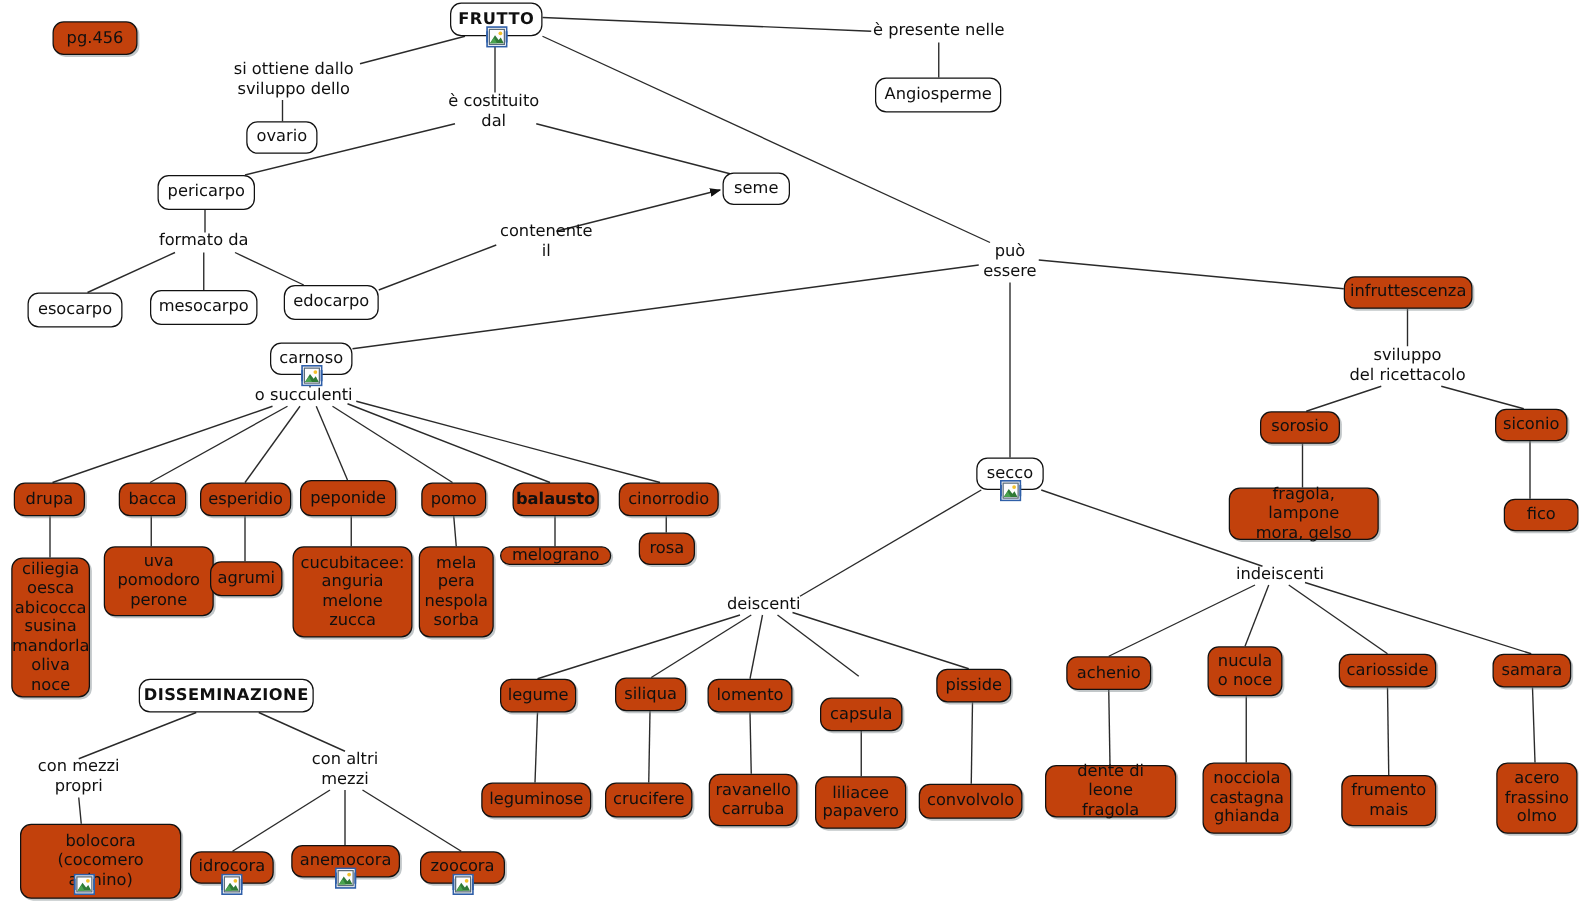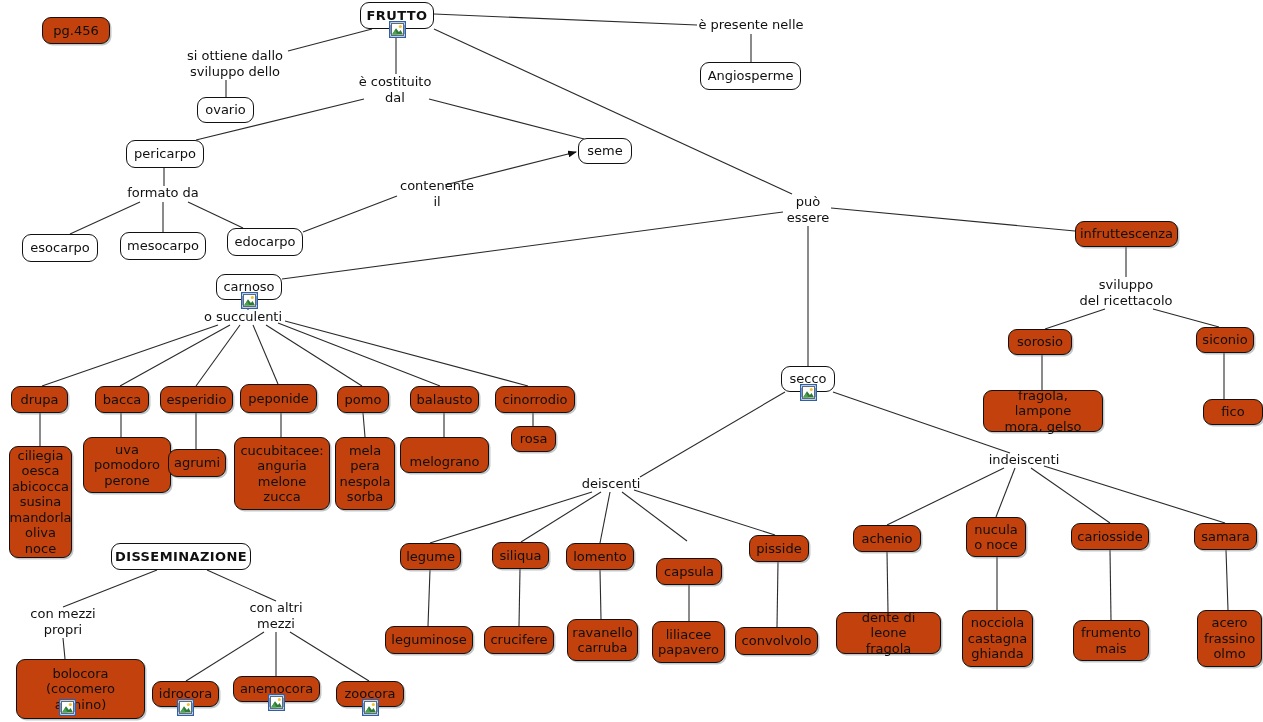--- a/index.html
+++ b/index.html
@@ -192,21 +192,21 @@
           <polygon points="3,13.5 6.2,9.2 8.6,13.5" fill="#4aa34f"></polygon>
           <line x1="0.5" y1="4" x2="0.5" y2="13" stroke="#2f5fa8" stroke-width="2"></line>
           <line x1="16.5" y1="4" x2="16.5" y2="13" stroke="#2f5fa8" stroke-width="2"></line>
         </svg>
       </span>
       <div class="node tinted" style="left: 11px; top: 386px; width: 57px; height: 27px; align-items: center;"><span>drupa</span></div>
       <div class="node tinted" style="left: 95px; top: 386px; width: 54px; height: 27px;"><span>bacca</span></div>
       <div class="node tinted" style="left: 160px; top: 386px; width: 73px; height: 27px;"><span>esperidio</span></div>
       <div class="node tinted" style="left: 240px; top: 384px; width: 77px; height: 29px;"><span>peponide</span></div>
       <div class="node tinted" style="left: 337px; top: 386px; width: 52px; height: 27px;"><span>pomo</span></div>
-      <div class="node tinted" style="left: 410px; top: 386px; width: 69px; height: 27px;"><span>balausto</span></div>
+      <div class="node tinted" style="left: 410px; top: 386px; width: 69px; height: 27px; font-weight: bold;"><span>balausto</span></div>
       <div class="node tinted" style="left: 495px; top: 386px; width: 80px; height: 27px;"><span>cinorrodio</span></div>
       <div class="node tinted" style="left: 983px; top: 390px; width: 120px; height: 42px;"><span>fragola, lampone
 mora, gelso</span></div>
       <div class="node tinted" style="left: 1203px; top: 399px; width: 60px; height: 26px;"><span>fico</span></div>
       <div class="node tinted" style="left: 9px; top: 446px; width: 63px; height: 112px;"><span>ciliegia
 oesca
 abicocca
 susina
 mandorla
 oliva
@@ -216,21 +216,21 @@
 perone</span></div>
       <div class="node tinted" style="left: 168px; top: 449px; width: 58px; height: 28px;"><span>agrumi</span></div>
       <div class="node tinted" style="left: 234px; top: 437px; width: 96px; height: 73px;"><span>cucubitacee:
 anguria
 melone
 zucca</span></div>
       <div class="node tinted" style="left: 335px; top: 437px; width: 60px; height: 73px;"><span>mela
 pera
 nespola
 sorba</span></div>
-      <div class="node tinted" style="left: 400px; top: 437px; width: 89px; height: 36px; justify-content: flex-end;"><span>melograno</span></div>
+      <div class="node tinted" style="left: 400px; top: 437px; width: 89px; height: 15px;"><span>melograno</span></div>
       <div class="node tinted" style="left: 511px; top: 426px; width: 45px; height: 26px;"><span>rosa</span></div>
       <div class="node tinted" style="left: 853px; top: 525px; width: 68px; height: 27px;"><span>achenio</span></div>
       <div class="node tinted" style="left: 966px; top: 517px; width: 60px; height: 40px;"><span>nucula
 o noce</span></div>
       <div class="node tinted" style="left: 1071px; top: 523px; width: 78px; height: 27px;"><span>cariosside</span></div>
       <div class="node tinted" style="left: 1194px; top: 523px; width: 63px; height: 27px;"><span>samara</span></div>
       <div class="node tinted" style="left: 400px; top: 543px; width: 61px; height: 27px;"><span>legume</span></div>
       <div class="node tinted" style="left: 492px; top: 542px; width: 57px; height: 27px;"><span>siliqua</span></div>
       <div class="node tinted" style="left: 566px; top: 543px; width: 68px; height: 27px;"><span>lomento</span></div>
       <div class="node tinted" style="left: 656px; top: 541px; width: 66px; height: 27px; margin-top: 17px;"><span>capsula</span></div>

